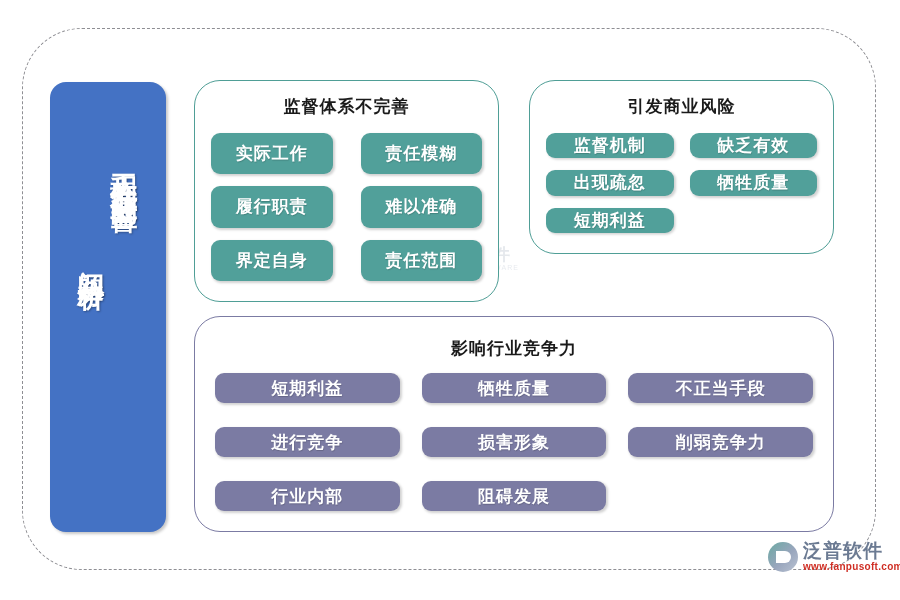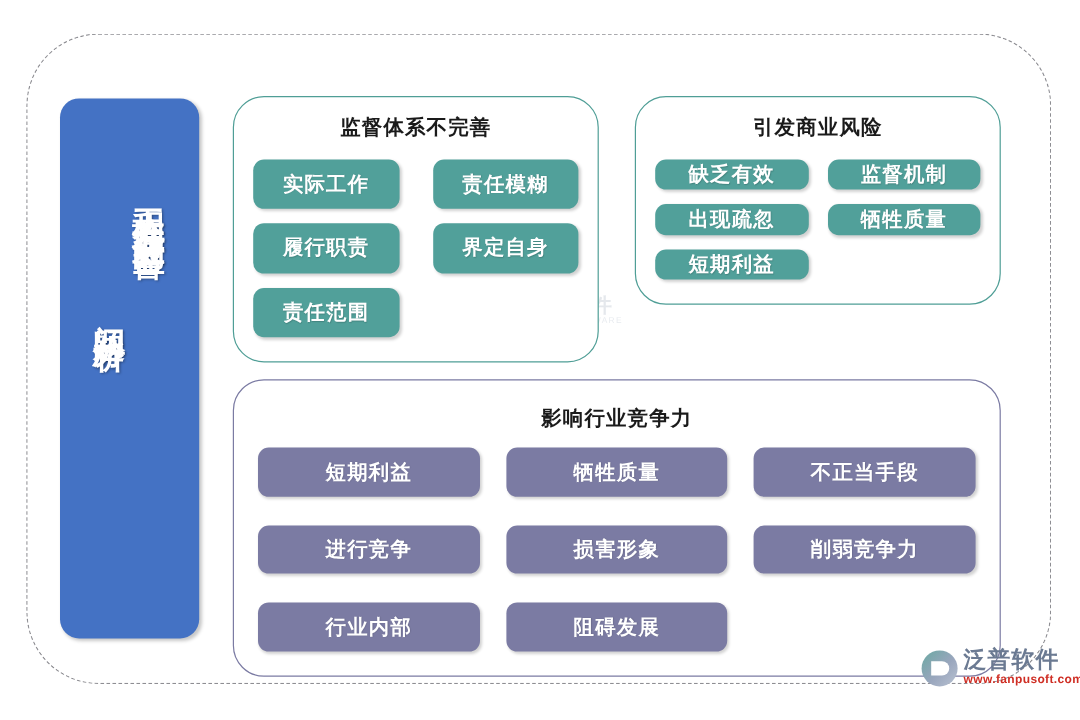--- a/index.html
+++ b/index.html
@@ -155,21 +155,21 @@
   
   #card-risk { left: 529px; top: 80px; width: 305px; height: 174px; }
   #card-risk .pill-grid {
     left: 16px; top: 52px; right: 16px; bottom: 20px;
     grid-template-columns: repeat(2, 1fr);
     gap: 12px 16px;
   }
   #card-risk .pill { font-size: 17px; }
 
   
-  #card-competitiveness { left: 194px; top: 316px; width: 640px; height: 248px; }
+  #card-competitiveness { left: 194px; top: 316px; width: 640px; height: 216px; }
   #card-competitiveness .pill-grid {
     left: 20px; top: 56px; right: 20px; bottom: 20px;
     grid-template-columns: repeat(3, 1fr);
     gap: 24px 22px;
   }
   #card-competitiveness .pill { font-size: 17px; }
 
   
   .brand-logo {
     position: absolute;
@@ -223,30 +223,31 @@
       <div class="vtext line-sub">问题分析</div>
     </div>
   </div>
 
   <div class="card teal" id="card-supervision">
     <div class="card-title">监督体系不完善</div>
     <div class="pill-grid">
       <div class="pill teal">实际工作</div>
       <div class="pill teal">责任模糊</div>
       <div class="pill teal">履行职责</div>
+      <div class="pill teal">难以准确</div>
       <div class="pill teal">界定自身</div>
       <div class="pill teal">责任范围</div>
     </div>
   </div>
 
   <div class="card teal" id="card-risk">
     <div class="card-title">引发商业风险</div>
     <div class="pill-grid">
+      <div class="pill teal">监督机制</div>
       <div class="pill teal">缺乏有效</div>
-      <div class="pill teal">监督机制</div>
       <div class="pill teal">出现疏忽</div>
       <div class="pill teal">牺牲质量</div>
       <div class="pill teal">短期利益</div>
     </div>
   </div>
 
   <div class="card purple" id="card-competitiveness">
     <div class="card-title">影响行业竞争力</div>
     <div class="pill-grid">
       <div class="pill purple">短期利益</div>

